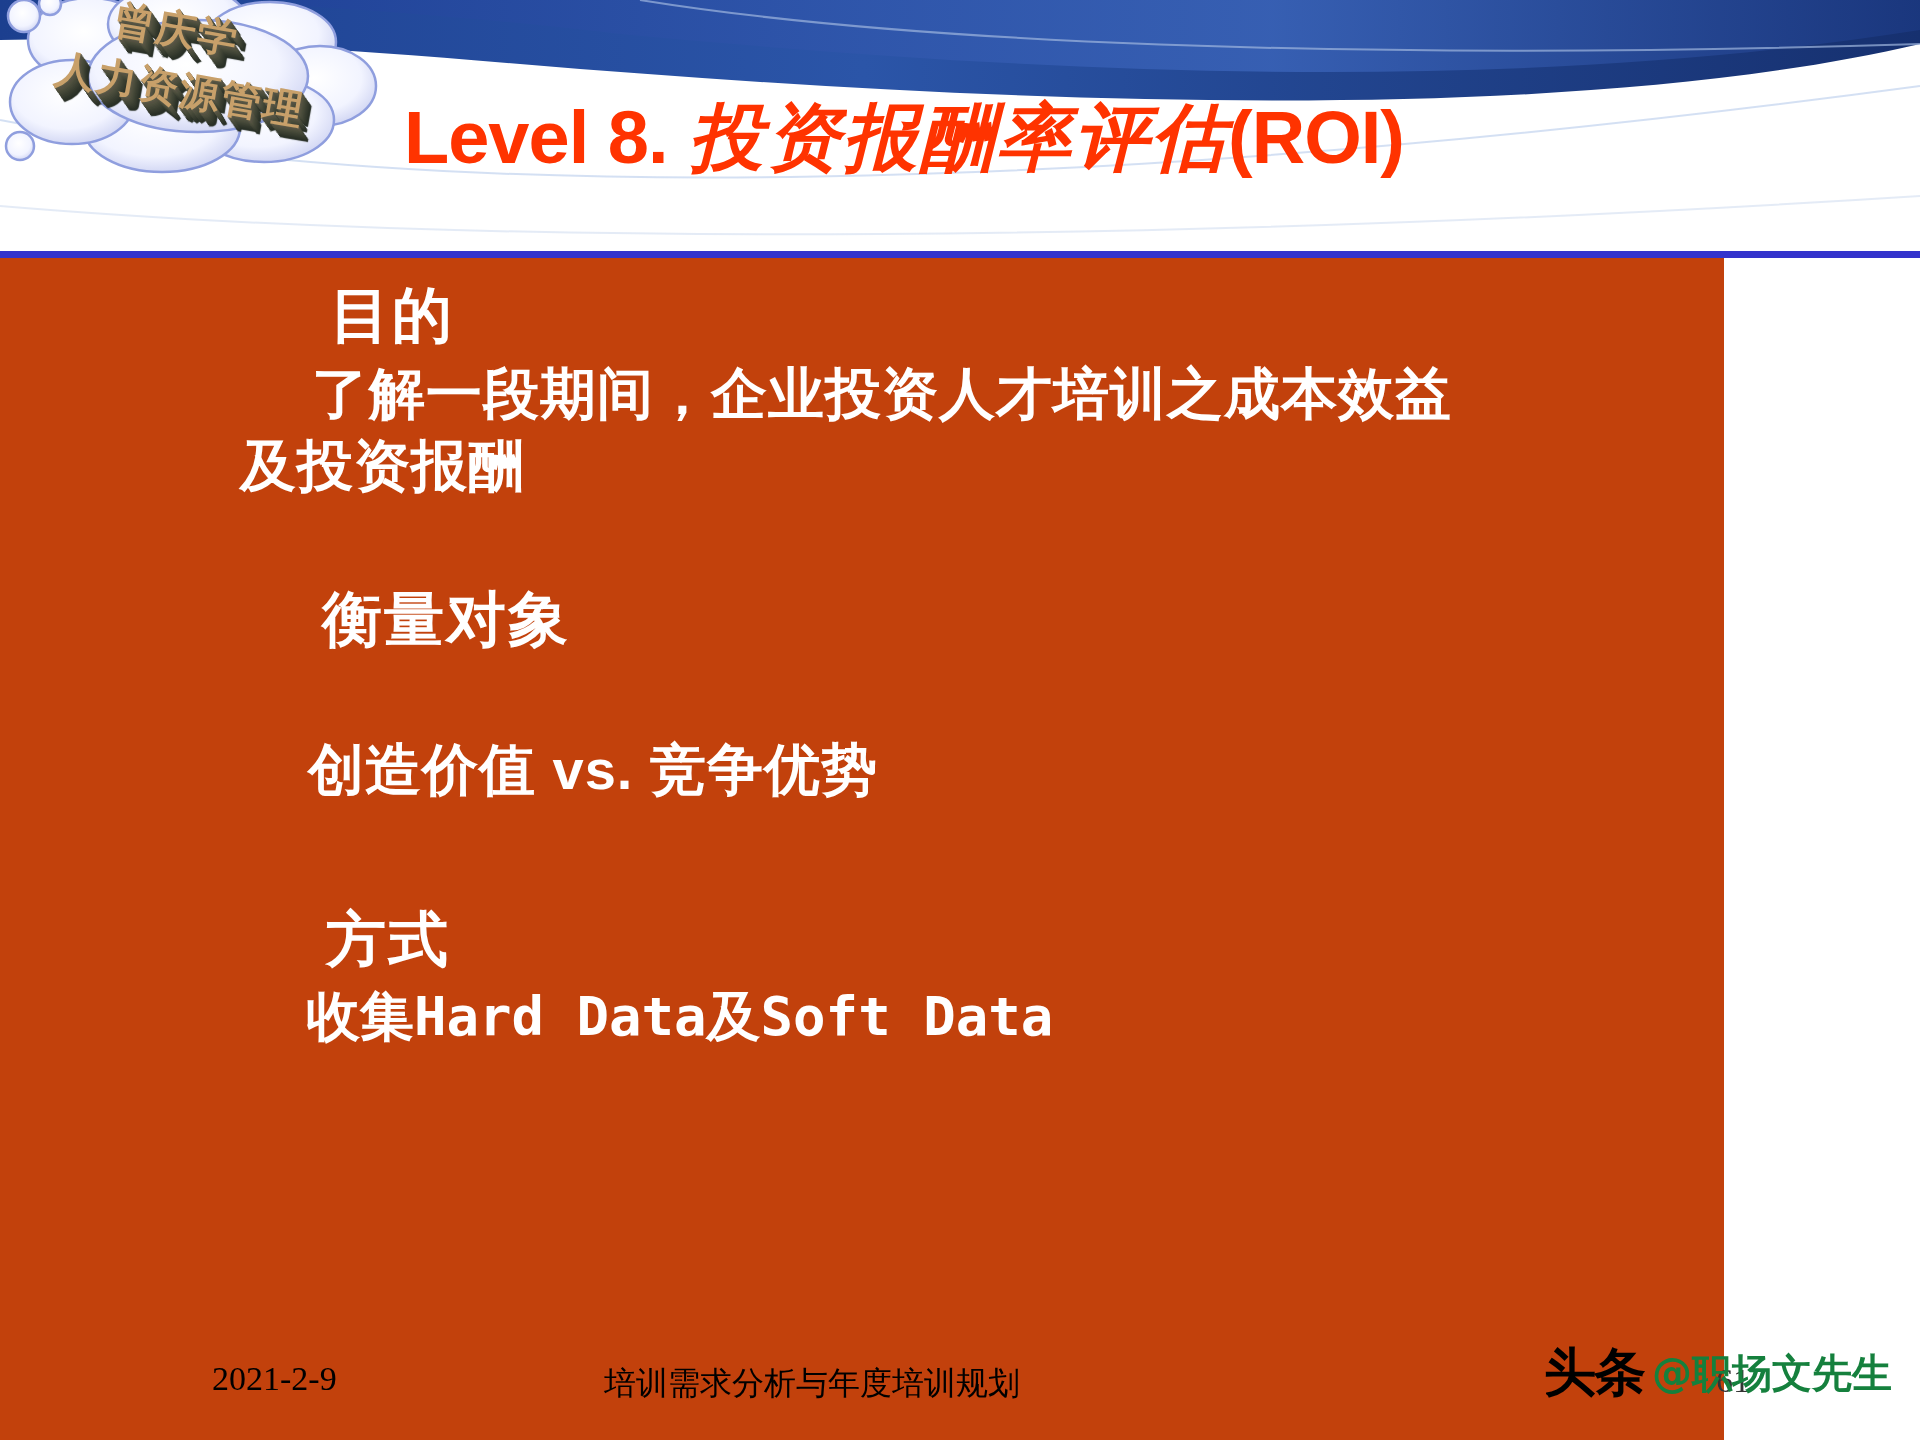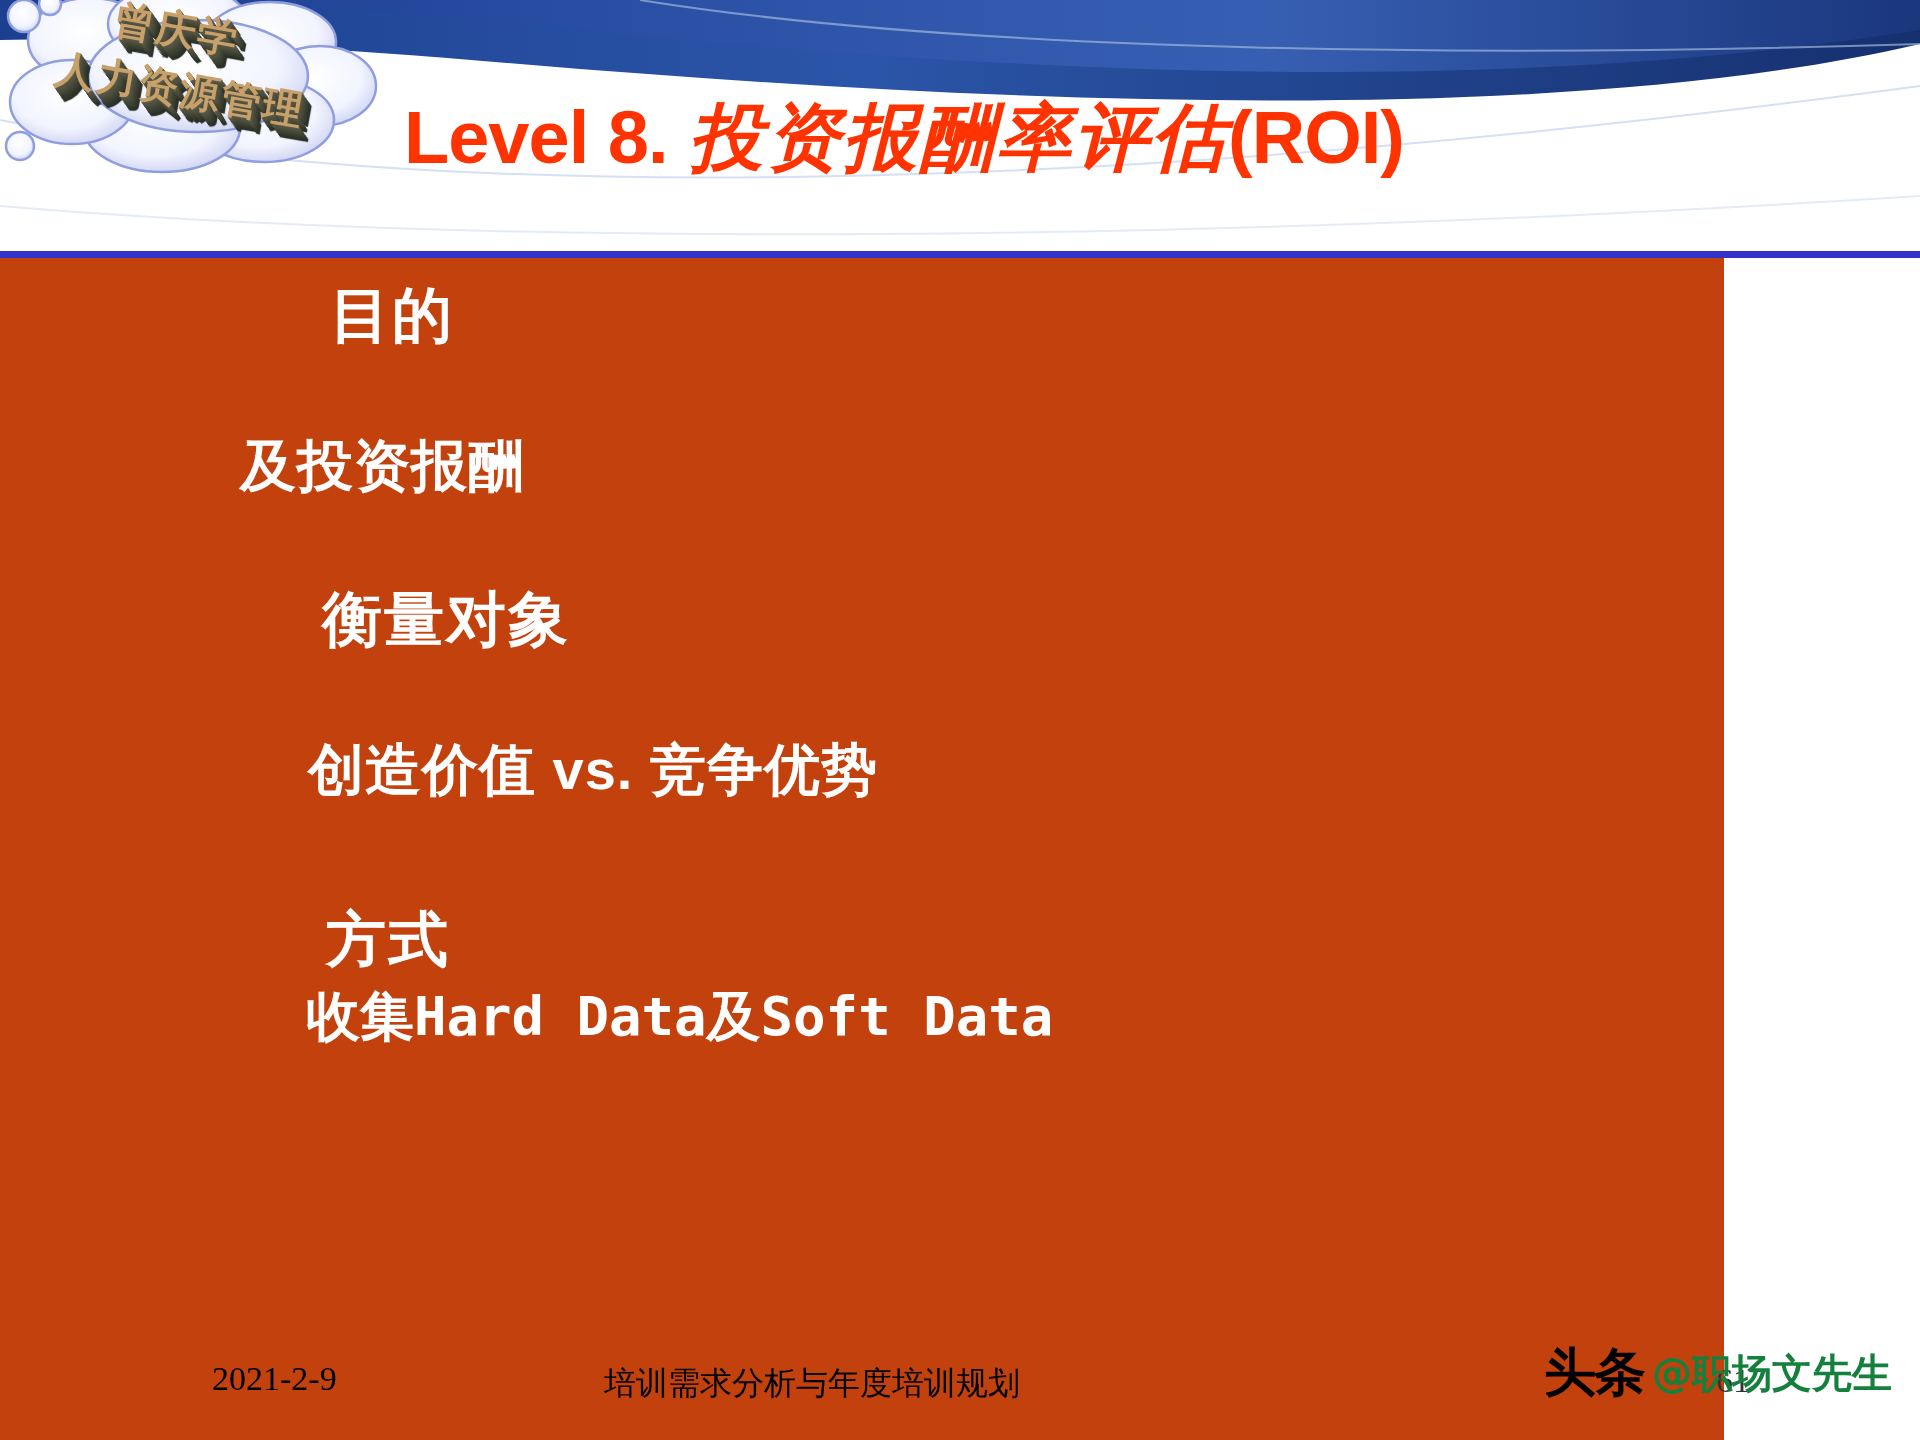--- a/index.html
+++ b/index.html
@@ -245,20 +245,21 @@
     </div>
 
     <div class="title">
       <span class="lat">Level 8.</span><span> </span><span class="cjk">投资报酬率评估</span><span class="roi">(ROI)</span>
     </div>
   </div>
 
   <div class="body-area">
 
     <div class="txt heading p-mudi">目的</div>
+    <div class="txt para p-mudi-b1">了解一段期间，企业投资人才培训之成本效益</div>
     <div class="txt para p-mudi-b2">及投资报酬</div>
 
     <div class="txt heading p-heng">衡量对象</div>
     <div class="txt para p-heng-b2">创造价值 vs. 竞争优势</div>
 
     <div class="txt heading p-fang">方式</div>
     <div class="txt mono p-fang-b1">收集Hard Data及Soft Data</div>
   </div>
 
   <div class="footer-date">2021-2-9</div>

